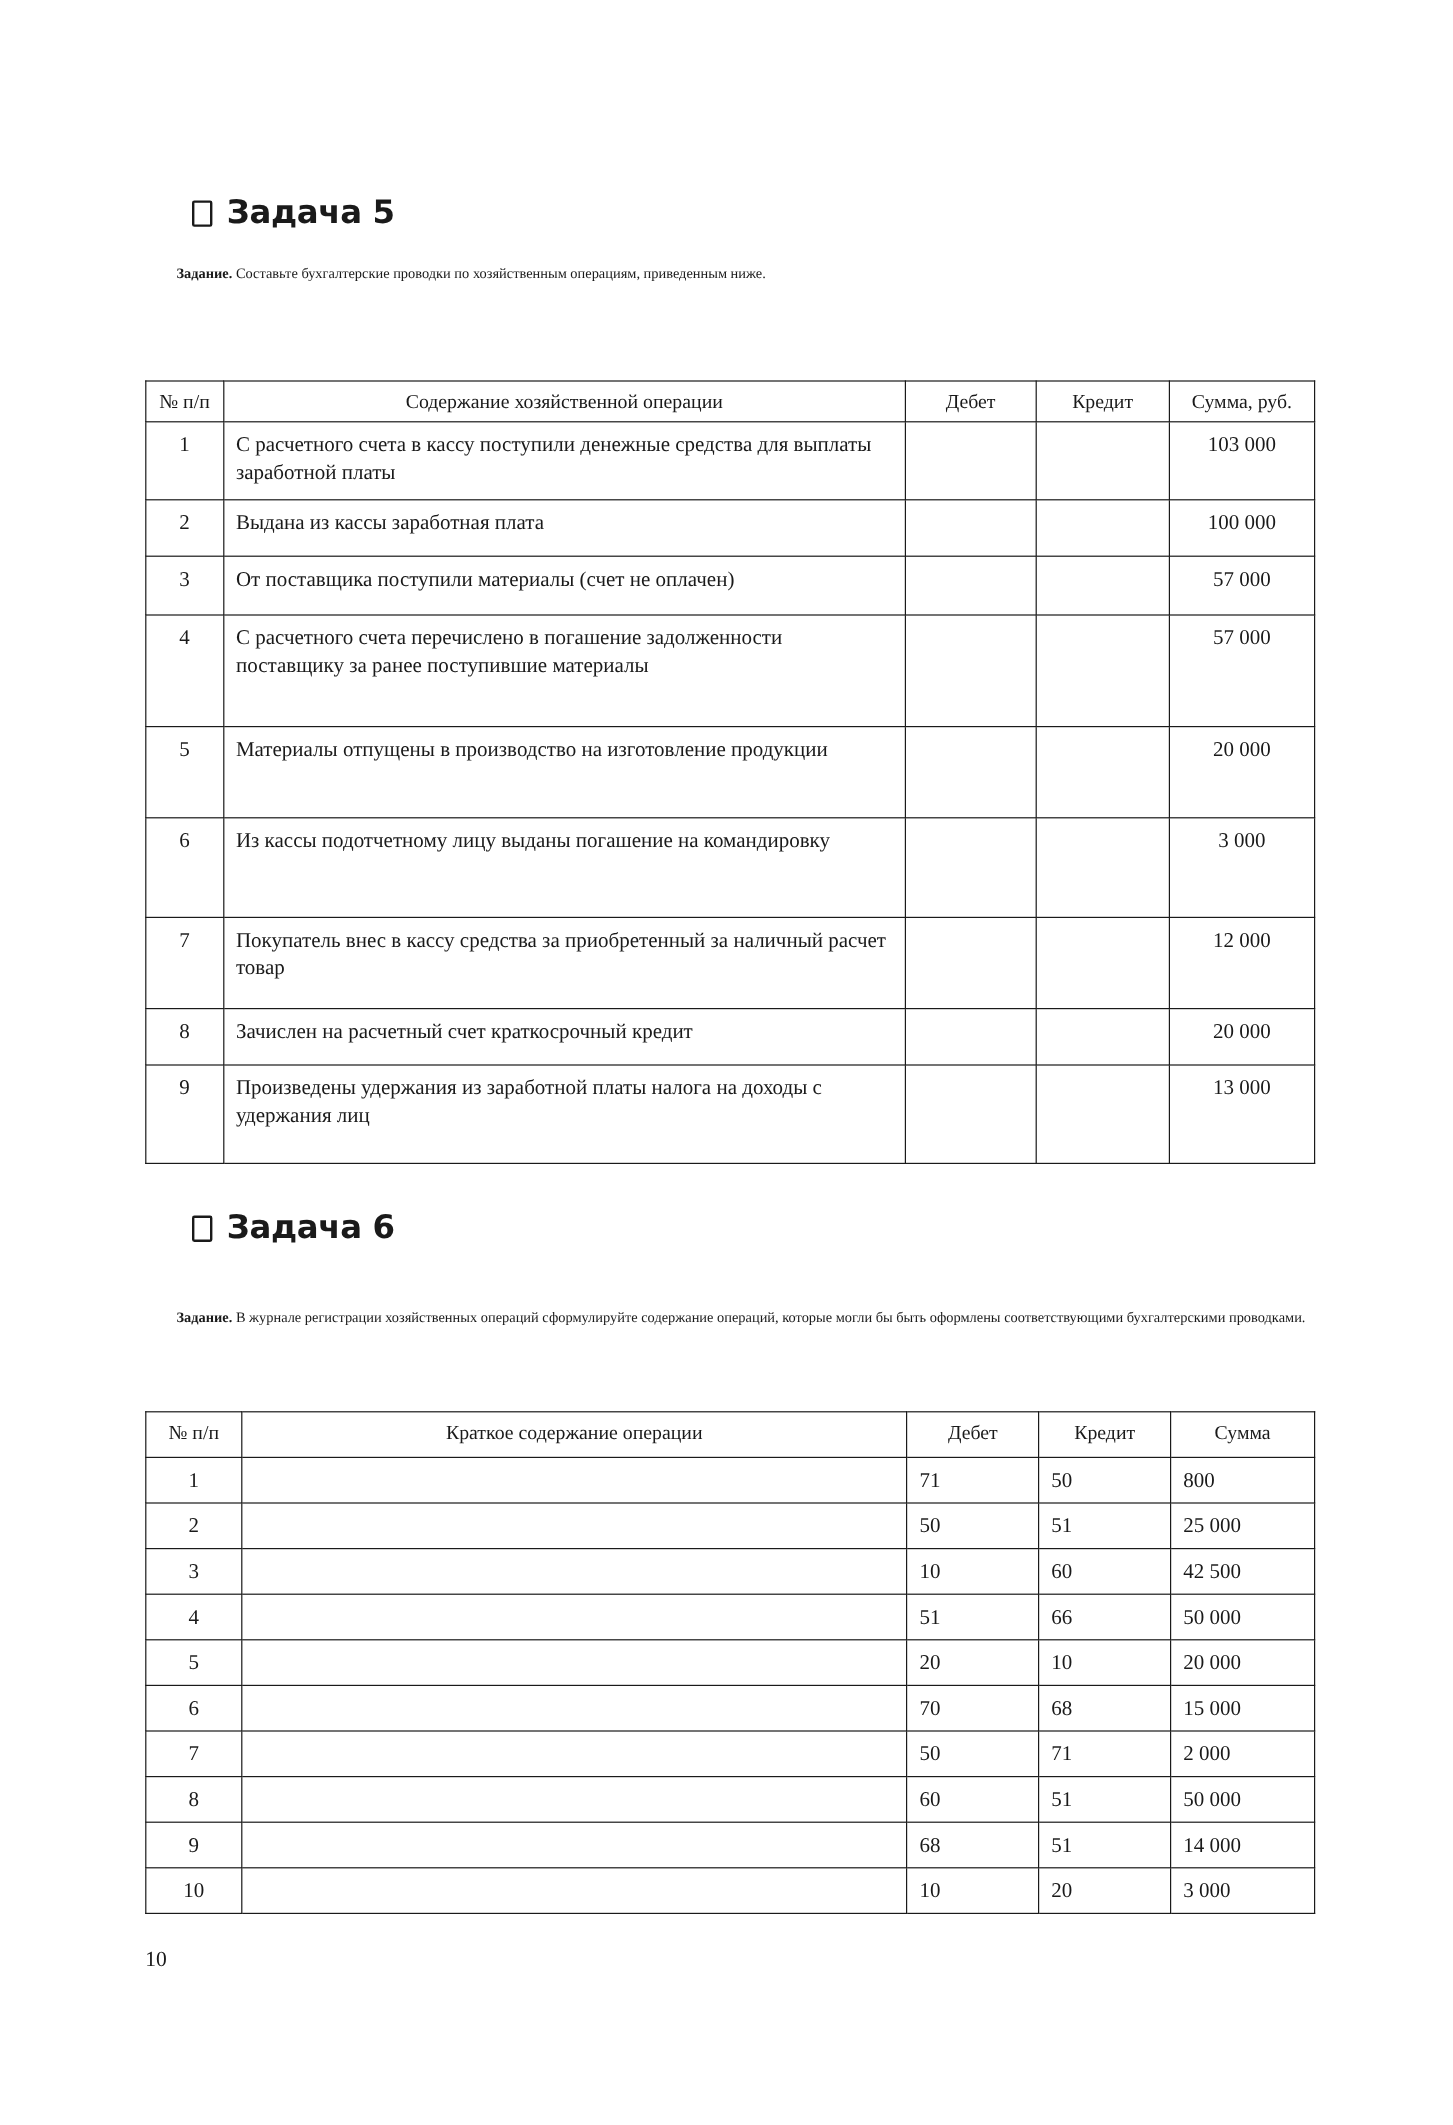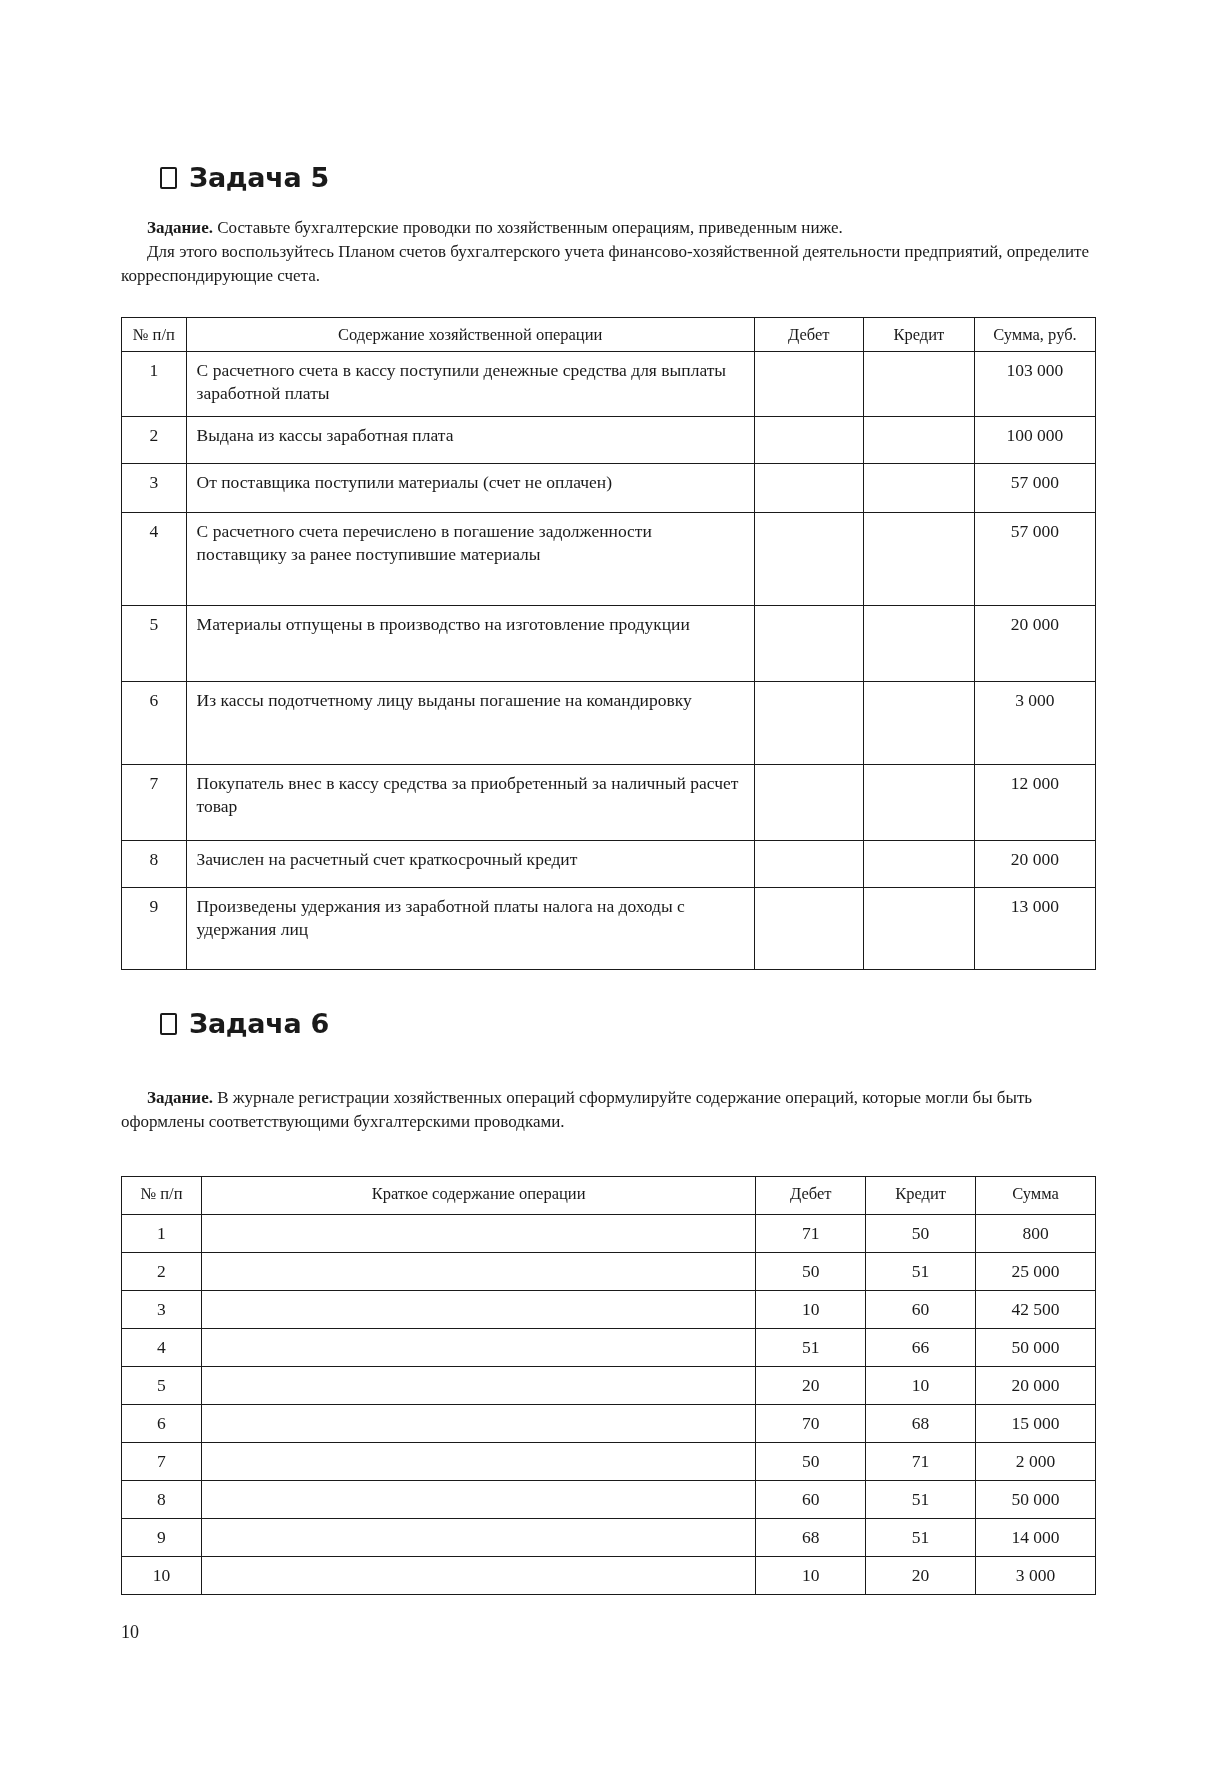--- a/index.html
+++ b/index.html
@@ -2,49 +2,48 @@
 <html><head>
 <meta charset="utf-8">
 <style>
   html, body { margin: 0; padding: 0; background: #ffffff; }
   body { width: 1211px; height: 1771px; position: relative; overflow: hidden;
          font-family: "Liberation Serif", "DejaVu Serif", serif; color: #1a1a1a; }
   .heading { position: absolute; left: 160px; font-family: "DejaVu Sans", sans-serif;
              font-weight: bold; font-size: 27px; letter-spacing: -0.3px; display: flex; align-items: center; }
   .heading .box { display: inline-block; width: 17px; height: 22px; border: 2.5px solid #1a1a1a;
                   border-radius: 2px; margin-right: 12px; box-sizing: border-box; }
-  .para { position: absolute; left: 121px; width: 975px; font-size: 17px; line-height: 24px; }
+  .para { position: absolute; left: 121px; width: 975px; font-size: 12px; line-height: 24px; }
   .para p { margin: 0; text-indent: 26px; }
   .para b { font-weight: bold; }
   table { position: absolute; left: 121px; border-collapse: collapse; font-size: 17.5px; }
   td, th { border: 1px solid #1a1a1a; vertical-align: top; font-weight: normal; }
   tr.thick-top td, tr.thick-top th { border-top: 1.6px solid #1a1a1a; }
   #t5 { top: 317px; width: 975px; }
   #t5 th { font-size: 16.5px; padding: 6px 6px; line-height: 21px; }
   #t5 td { padding: 7px 10px; line-height: 23px; }
   #t5 td.num { text-align: center; }
   #t5 td.sum { text-align: center; }
   #t6 { top: 1176px; width: 975px; }
   #t6 th { font-size: 16.5px; padding: 7px 6px; height: 23px; }
   #t6 td { padding: 6px 10px; height: 25px; vertical-align: middle; }
   #t6 td.num { text-align: center; }
-  #t6 td.r { text-align: center; }
+  #t6 td.r { text-align: left; }
   .pageno { position: absolute; left: 121px; top: 1622px; font-size: 18px; }
 </style>
 </head>
 <body>
 
 <div class="heading" style="top:162px;">
   <span class="box"></span>
   <span>Задача 5</span>
 </div>
 
 <div class="para" style="top:216px;">
   <p><b>Задание.</b><span> Составьте бухгалтерские проводки по хозяйственным операциям, приведенным ниже.</span></p>
-  <p>Для этого воспользуйтесь Планом счетов бухгалтерского учета финансово-хозяйственной деятельности предприятий, определите корреспондирующие счета.</p>
 </div>
 
 <table id="t5">
   <colgroup>
     <col style="width:64px">
       <col style="width:563px">
       <col style="width:108px">
       <col style="width:110px">
       <col style="width:120px">
   </colgroup>

